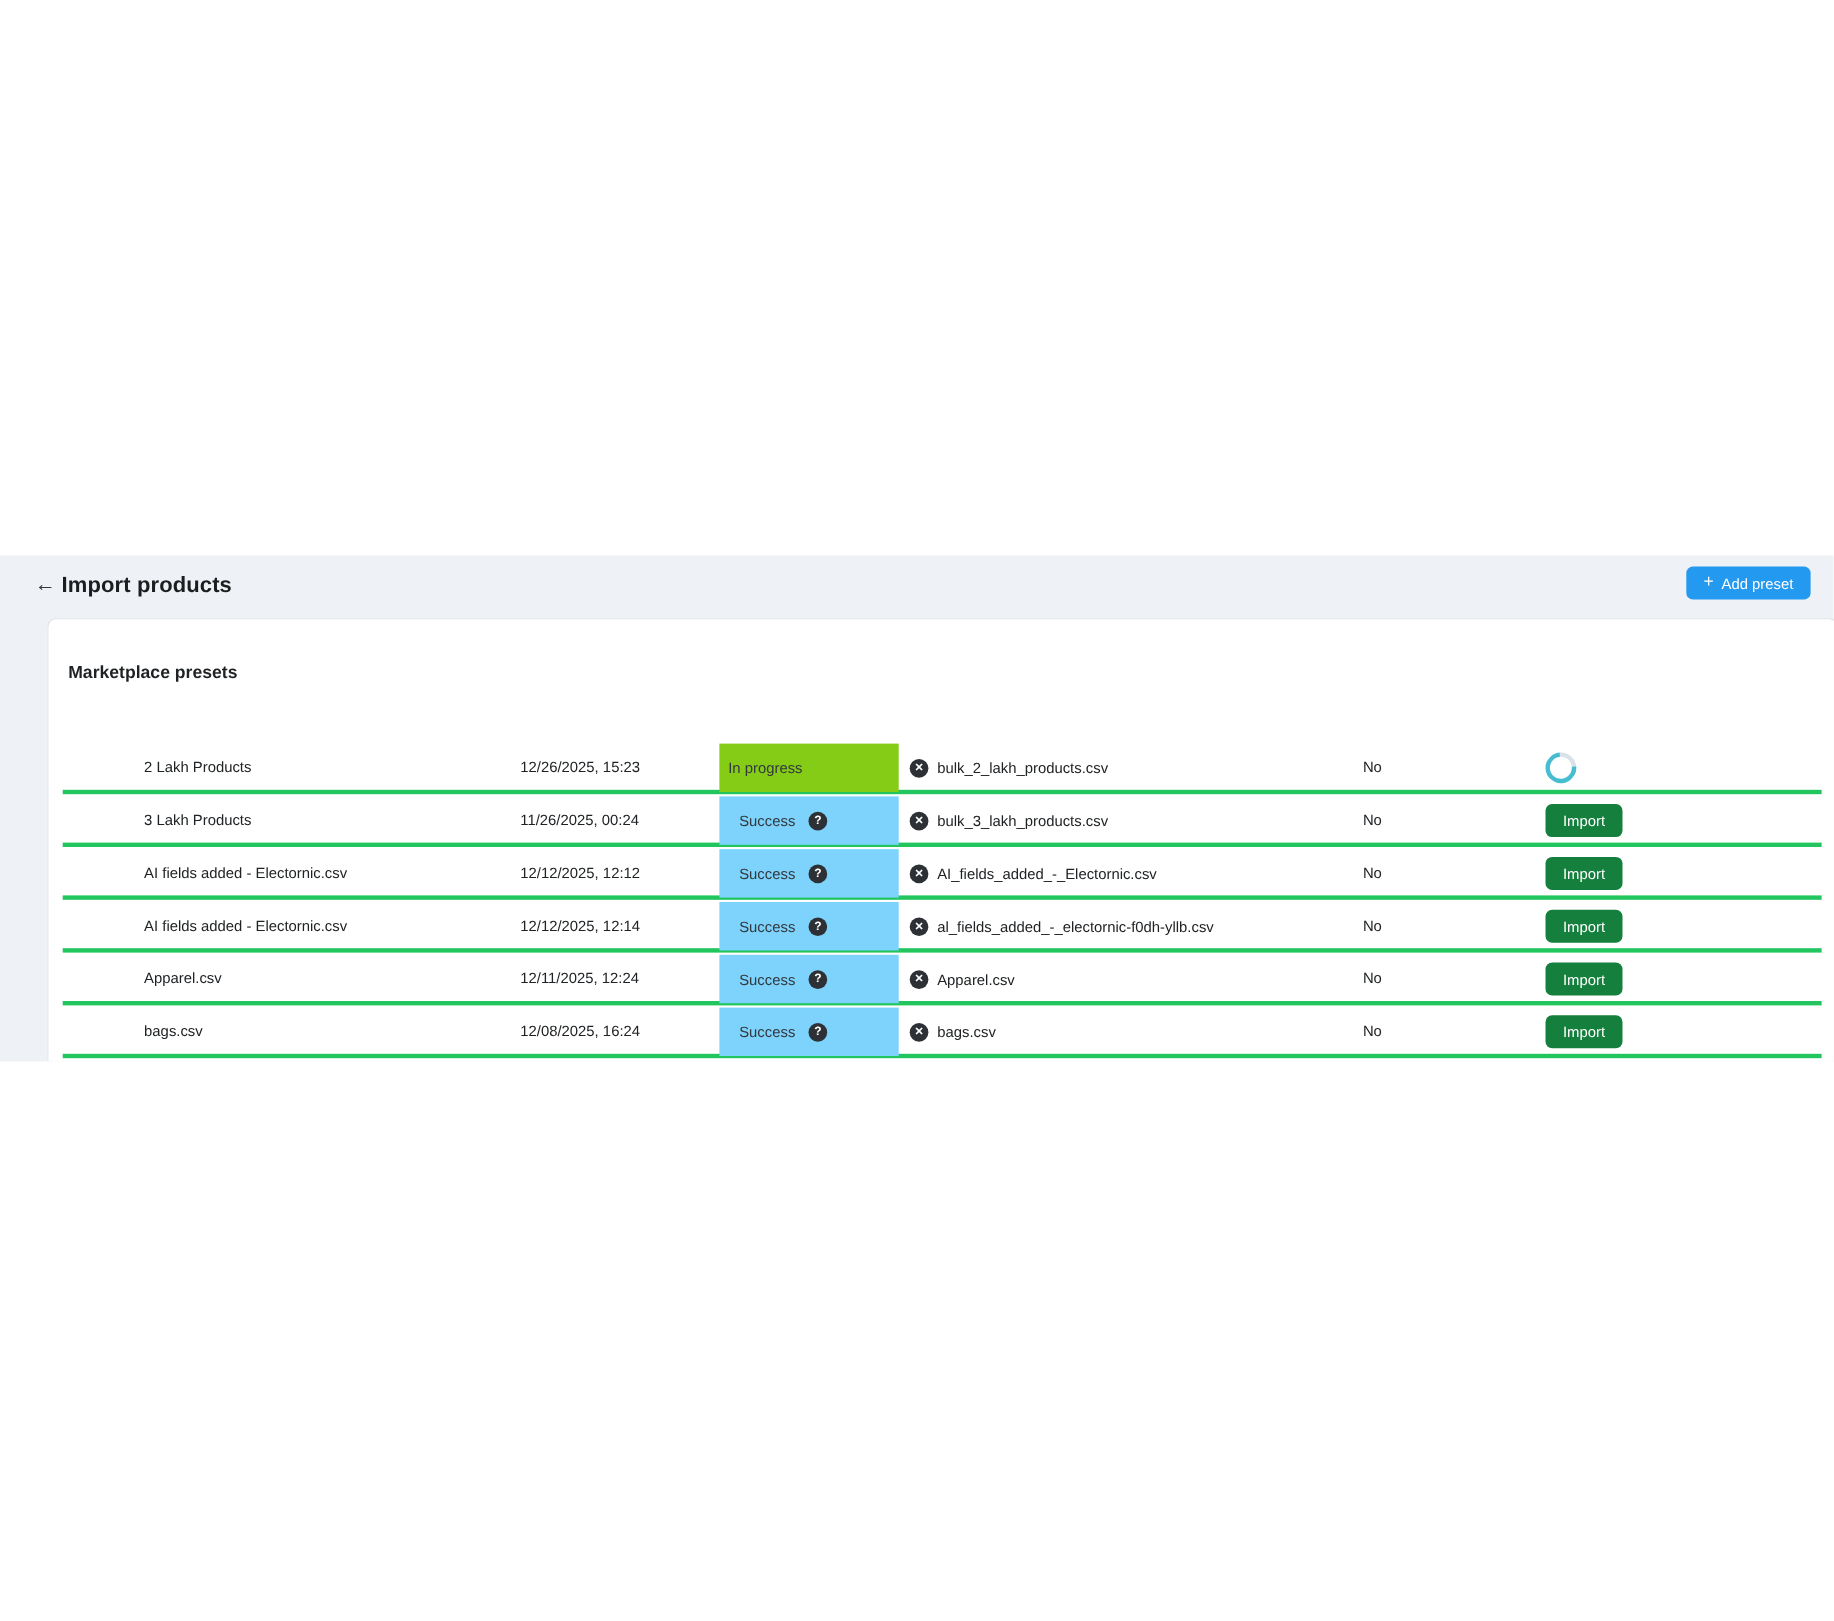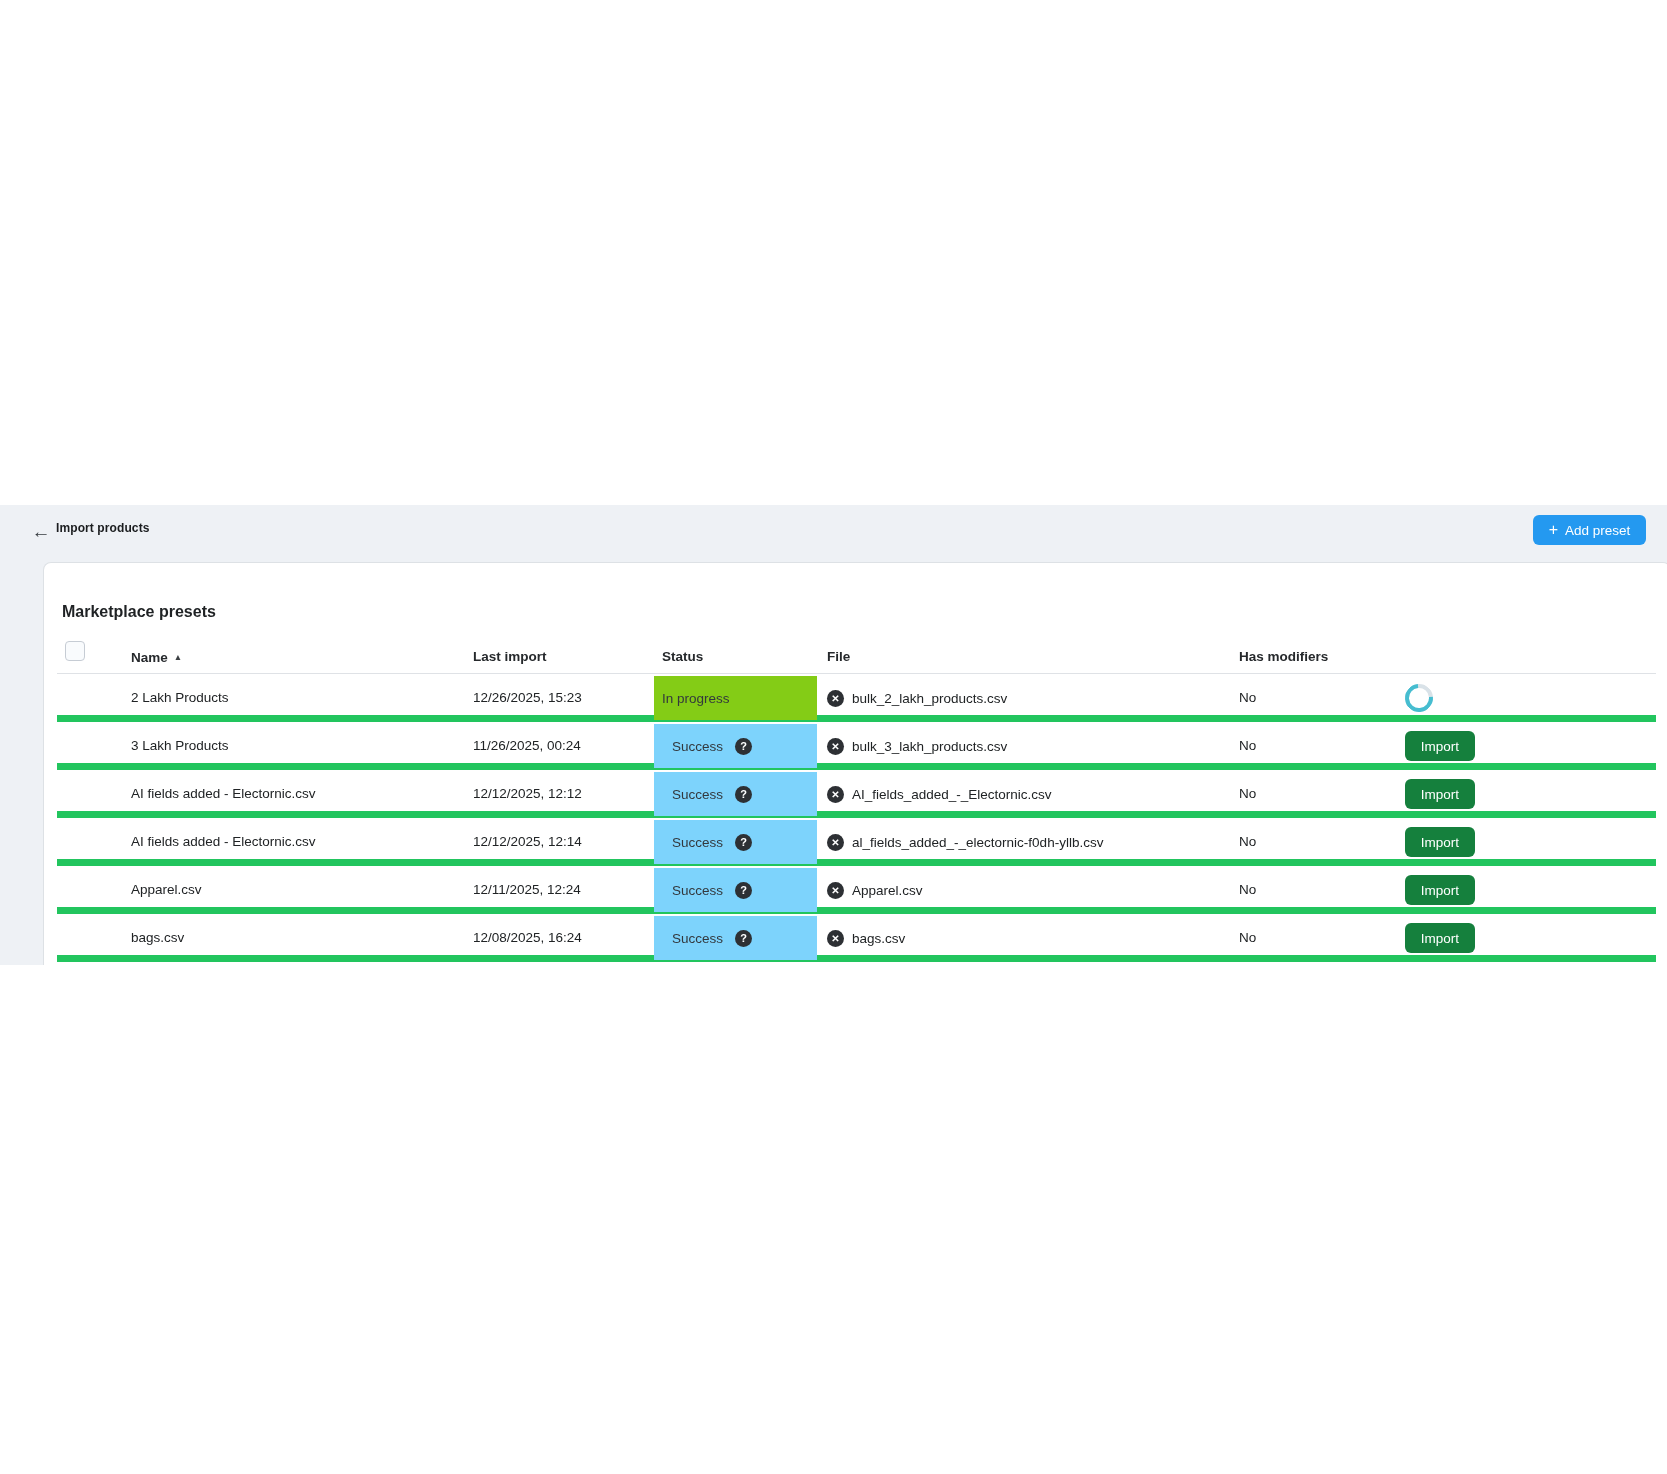--- a/index.html
+++ b/index.html
@@ -6,21 +6,21 @@
   html,body { width:1667px; height:1474px; background:#ffffff;
     font-family:"Liberation Sans", sans-serif; color:#202325; }
   .stage { position:relative; width:1667px; height:1474px; overflow:hidden; }
 
   
   .band { position:absolute; left:0; top:505px; width:1667px; height:460px; background:#eef1f5; }
 
   
   .back-btn { position:absolute; left:28px; top:518px; width:26px; height:28px;
     font-size:19px; line-height:28px; text-align:center; color:#33383d; cursor:pointer; }
-  .page-title { position:absolute; left:56px; top:521px; font-size:12px; font-weight:700;
+  .page-title { position:absolute; left:56px; top:521px; font-size:20px; font-weight:700;
     color:#1b1d1f; letter-spacing:.1px; }
   .add-preset { position:absolute; left:1533px; top:515px; width:113px; height:30px;
     background:#2499f0; border:none; border-radius:6px; color:#fff;
     display:flex; align-items:center; justify-content:center; gap:7px;
     font-size:13.5px; font-family:inherit; cursor:pointer; }
   .add-preset .plus { font-size:16px; font-weight:400; line-height:1; }
 
   
   .card { position:absolute; left:22px; top:562px; width:1628px; height:403px;
     background:#ffffff; border:1px solid #dde1e5; border-bottom:none;
@@ -35,21 +35,21 @@
     border-radius:4px; background:#f9fbfd; cursor:pointer; }
   .h-name { left:74px; cursor:pointer; }
   .sort-caret { font-size:8.5px; margin-left:6px; vertical-align:2px; color:#3c4043; }
   .h-date { left:416px; }
   .h-status { left:605px; }
   .h-file { left:770px; }
   .h-mod { left:1182px; }
 
   
   .rows { position:absolute; left:13px; right:14px; top:111px; }
-  .trow { position:relative; height:48px; border-bottom:7px solid #22c55e;
+  .trow { position:relative; height:48px; border-bottom:4px solid #22c55e;
     font-size:13.5px; color:#202325; }
   .cell { position:absolute; top:0; height:48px; line-height:48px; white-space:nowrap; }
   .c-name { left:74px; }
   .c-date { left:416px; }
   .c-status { left:597px; width:163px; top:2px; height:44px; line-height:normal;
     display:flex; align-items:center; gap:12px; padding-left:8px; color:#33383d; }
   .status--warning { background:#84cc16; }
   .status--success { background:#7dd3fc;padding-left:18px; }
   .help-icon { width:17px; height:17px; border-radius:50%; background:#2d3034; color:#fff;
     font-size:11px; font-weight:700; line-height:17px; text-align:center; cursor:pointer; flex:0 0 17px; }
@@ -73,30 +73,20 @@
   <div class="back-btn">←</div>
   <h1 class="page-title">Import products</h1>
   <button class="add-preset">
     <span class="plus">+</span>
     <span>Add preset</span>
   </button>
 
   <section class="card">
     <h2 class="card-title">Marketplace presets</h2>
 
-    <div class="thead">
-      <span class="hcell h-check"></span>
-      <span class="hcell h-name">
-        <span>Name</span><span class="sort-caret">▲</span>
-      </span>
-      <span class="hcell h-date">Last import</span>
-      <span class="hcell h-status">Status</span>
-      <span class="hcell h-file">File</span>
-      <span class="hcell h-mod">Has modifiers</span>
-    </div>
 
     <div class="rows">
 
       <div class="trow">
         <span class="cell c-name">2 Lakh Products</span>
         <span class="cell c-date">12/26/2025, 15:23</span>
         <span class="cell c-status status--warning">
           <span>In progress</span>
         </span>
         <span class="cell c-file">

